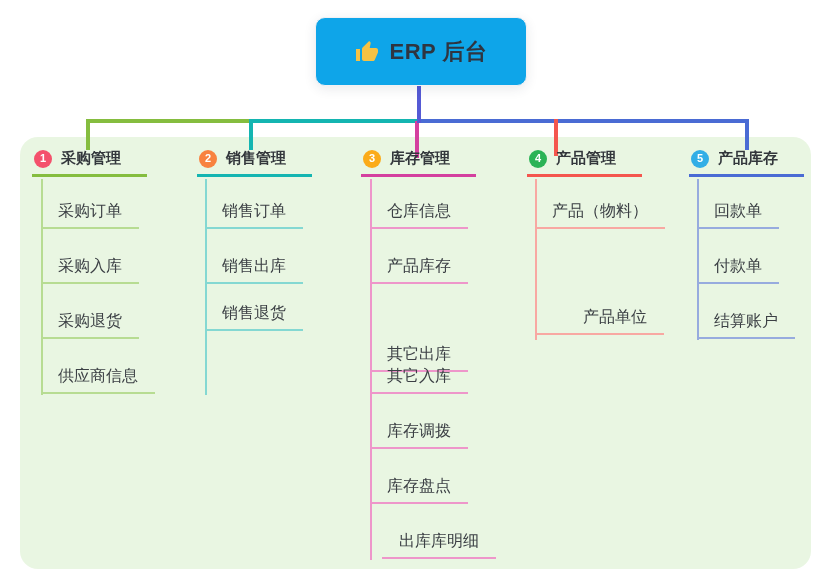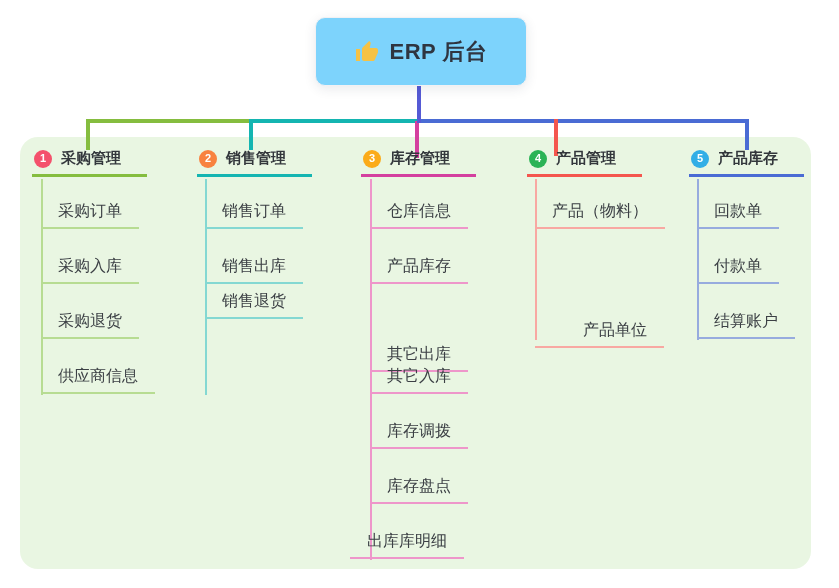--- a/index.html
+++ b/index.html
@@ -3,21 +3,21 @@
 <meta charset="utf-8">
 <style>
   html,body{margin:0;padding:0;background:#ffffff;}
   body{font-family:"Liberation Sans","DejaVu Sans",sans-serif;}
   .stage{position:relative;width:839px;height:588px;background:#ffffff;overflow:hidden;}
 
   
   .panel{position:absolute;left:20px;top:137px;width:791px;height:432px;border-radius:18px;}
 
   
-  .root-card{position:absolute;left:315px;top:17px;width:210px;height:67px;background:#7dd3fc;
+  .root-card{position:absolute;left:315px;top:17px;width:210px;height:67px;background:#0ea5e9;
     border:1px solid #f1f1f4;border-radius:10px;box-shadow:0 3px 12px rgba(40,50,70,.10);
     display:flex;align-items:center;justify-content:center;gap:11px;cursor:pointer;}
   .root-card .title{font-size:22px;font-weight:600;color:#2f3540;letter-spacing:.5px;}
 
   
   .line{position:absolute;}
 
   
   .hdr{position:absolute;top:149px;width:113px;display:flex;align-items:center;gap:9px;
     padding:0 0 6px 2px;border-bottom:3px solid #999;font-size:15px;font-weight:600;color:#33373c;
@@ -65,42 +65,42 @@
   <div class="child" style="left: 41px; top: 312px; border-color: rgb(183, 220, 146);">采购退货</div>
   <div class="child" style="left: 41px; top: 367px; border-color: rgb(183, 220, 146);">供应商信息</div>
 
   <div class="hdr" style="left: 197px; border-color: rgb(20, 181, 177);">
     <span class="badge" style="background-color: rgb(248, 130, 63);">2</span>
     <span>销售管理</span>
   </div>
   <div class="line" style="left: 205px; top: 179px; width: 2px; height: 216px; background-color: rgb(132, 216, 210);"></div>
   <div class="child" style="left: 205px; top: 202px; border-color: rgb(132, 216, 210);">销售订单</div>
   <div class="child" style="left: 205px; top: 257px; border-color: rgb(132, 216, 210);">销售出库</div>
-  <div class="child" style="left: 205px; top: 292px; border-color: rgb(132, 216, 210);">销售退货</div>
+  <div class="child" style="left: 205px; top: 304px; border-color: rgb(132, 216, 210);">销售退货</div>
 
   <div class="hdr" style="left: 361px; border-color: rgb(212, 64, 159);">
     <span class="badge" style="background-color: rgb(251, 171, 25);">3</span>
     <span>库存管理</span>
   </div>
   <div class="line" style="left: 370px; top: 179px; width: 2px; height: 381px; background-color: rgb(238, 150, 202);"></div>
   <div class="child" style="left: 370px; top: 202px; border-color: rgb(238, 150, 202);">仓库信息</div>
   <div class="child" style="left: 370px; top: 257px; border-color: rgb(238, 150, 202);">产品库存</div>
   <div class="child" style="left: 370px; top: 312px; border-color: rgb(238, 150, 202); margin-top: 33px;">其它出库</div>
   <div class="child" style="left: 370px; top: 367px; border-color: rgb(238, 150, 202);">其它入库</div>
   <div class="child" style="left: 370px; top: 422px; border-color: rgb(238, 150, 202);">库存调拨</div>
   <div class="child" style="left: 370px; top: 477px; border-color: rgb(238, 150, 202);">库存盘点</div>
-  <div class="child" style="left: 350px; top: 532px; border-color: rgb(238, 150, 202); text-align: right;">出库库明细</div>
+  <div class="child" style="left: 382px; top: 532px; border-color: rgb(238, 150, 202); text-align: right;">出库库明细</div>
 
   <div class="hdr" style="left: 527px; border-color: rgb(244, 86, 78);">
     <span class="badge" style="background-color: rgb(43, 179, 86);">4</span>
     <span>产品管理</span>
   </div>
   <div class="line" style="left: 535px; top: 179px; width: 2px; height: 161px; background-color: rgb(248, 168, 162);"></div>
   <div class="child" style="left: 535px; top: 202px; border-color: rgb(248, 168, 162);">产品（物料）</div>
-  <div class="child" style="left: 535px; top: 321px; border-color: rgb(248, 168, 162); padding-left: 48px;">产品单位</div>
+  <div class="child" style="left: 535px; top: 308px; border-color: rgb(248, 168, 162); padding-left: 48px;">产品单位</div>
 
   <div class="hdr" style="left: 689px; border-color: rgb(74, 107, 212);">
     <span class="badge" style="background-color: rgb(50, 174, 230);">5</span>
     <span>产品库存</span>
   </div>
   <div class="line" style="left: 697px; top: 179px; width: 2px; height: 161px; background-color: rgb(151, 171, 222);"></div>
   <div class="child" style="left: 697px; top: 202px; border-color: rgb(151, 171, 222);">回款单</div>
   <div class="child" style="left: 697px; top: 257px; border-color: rgb(151, 171, 222);">付款单</div>
   <div class="child" style="left: 697px; top: 312px; border-color: rgb(151, 171, 222);">结算账户</div>
 

